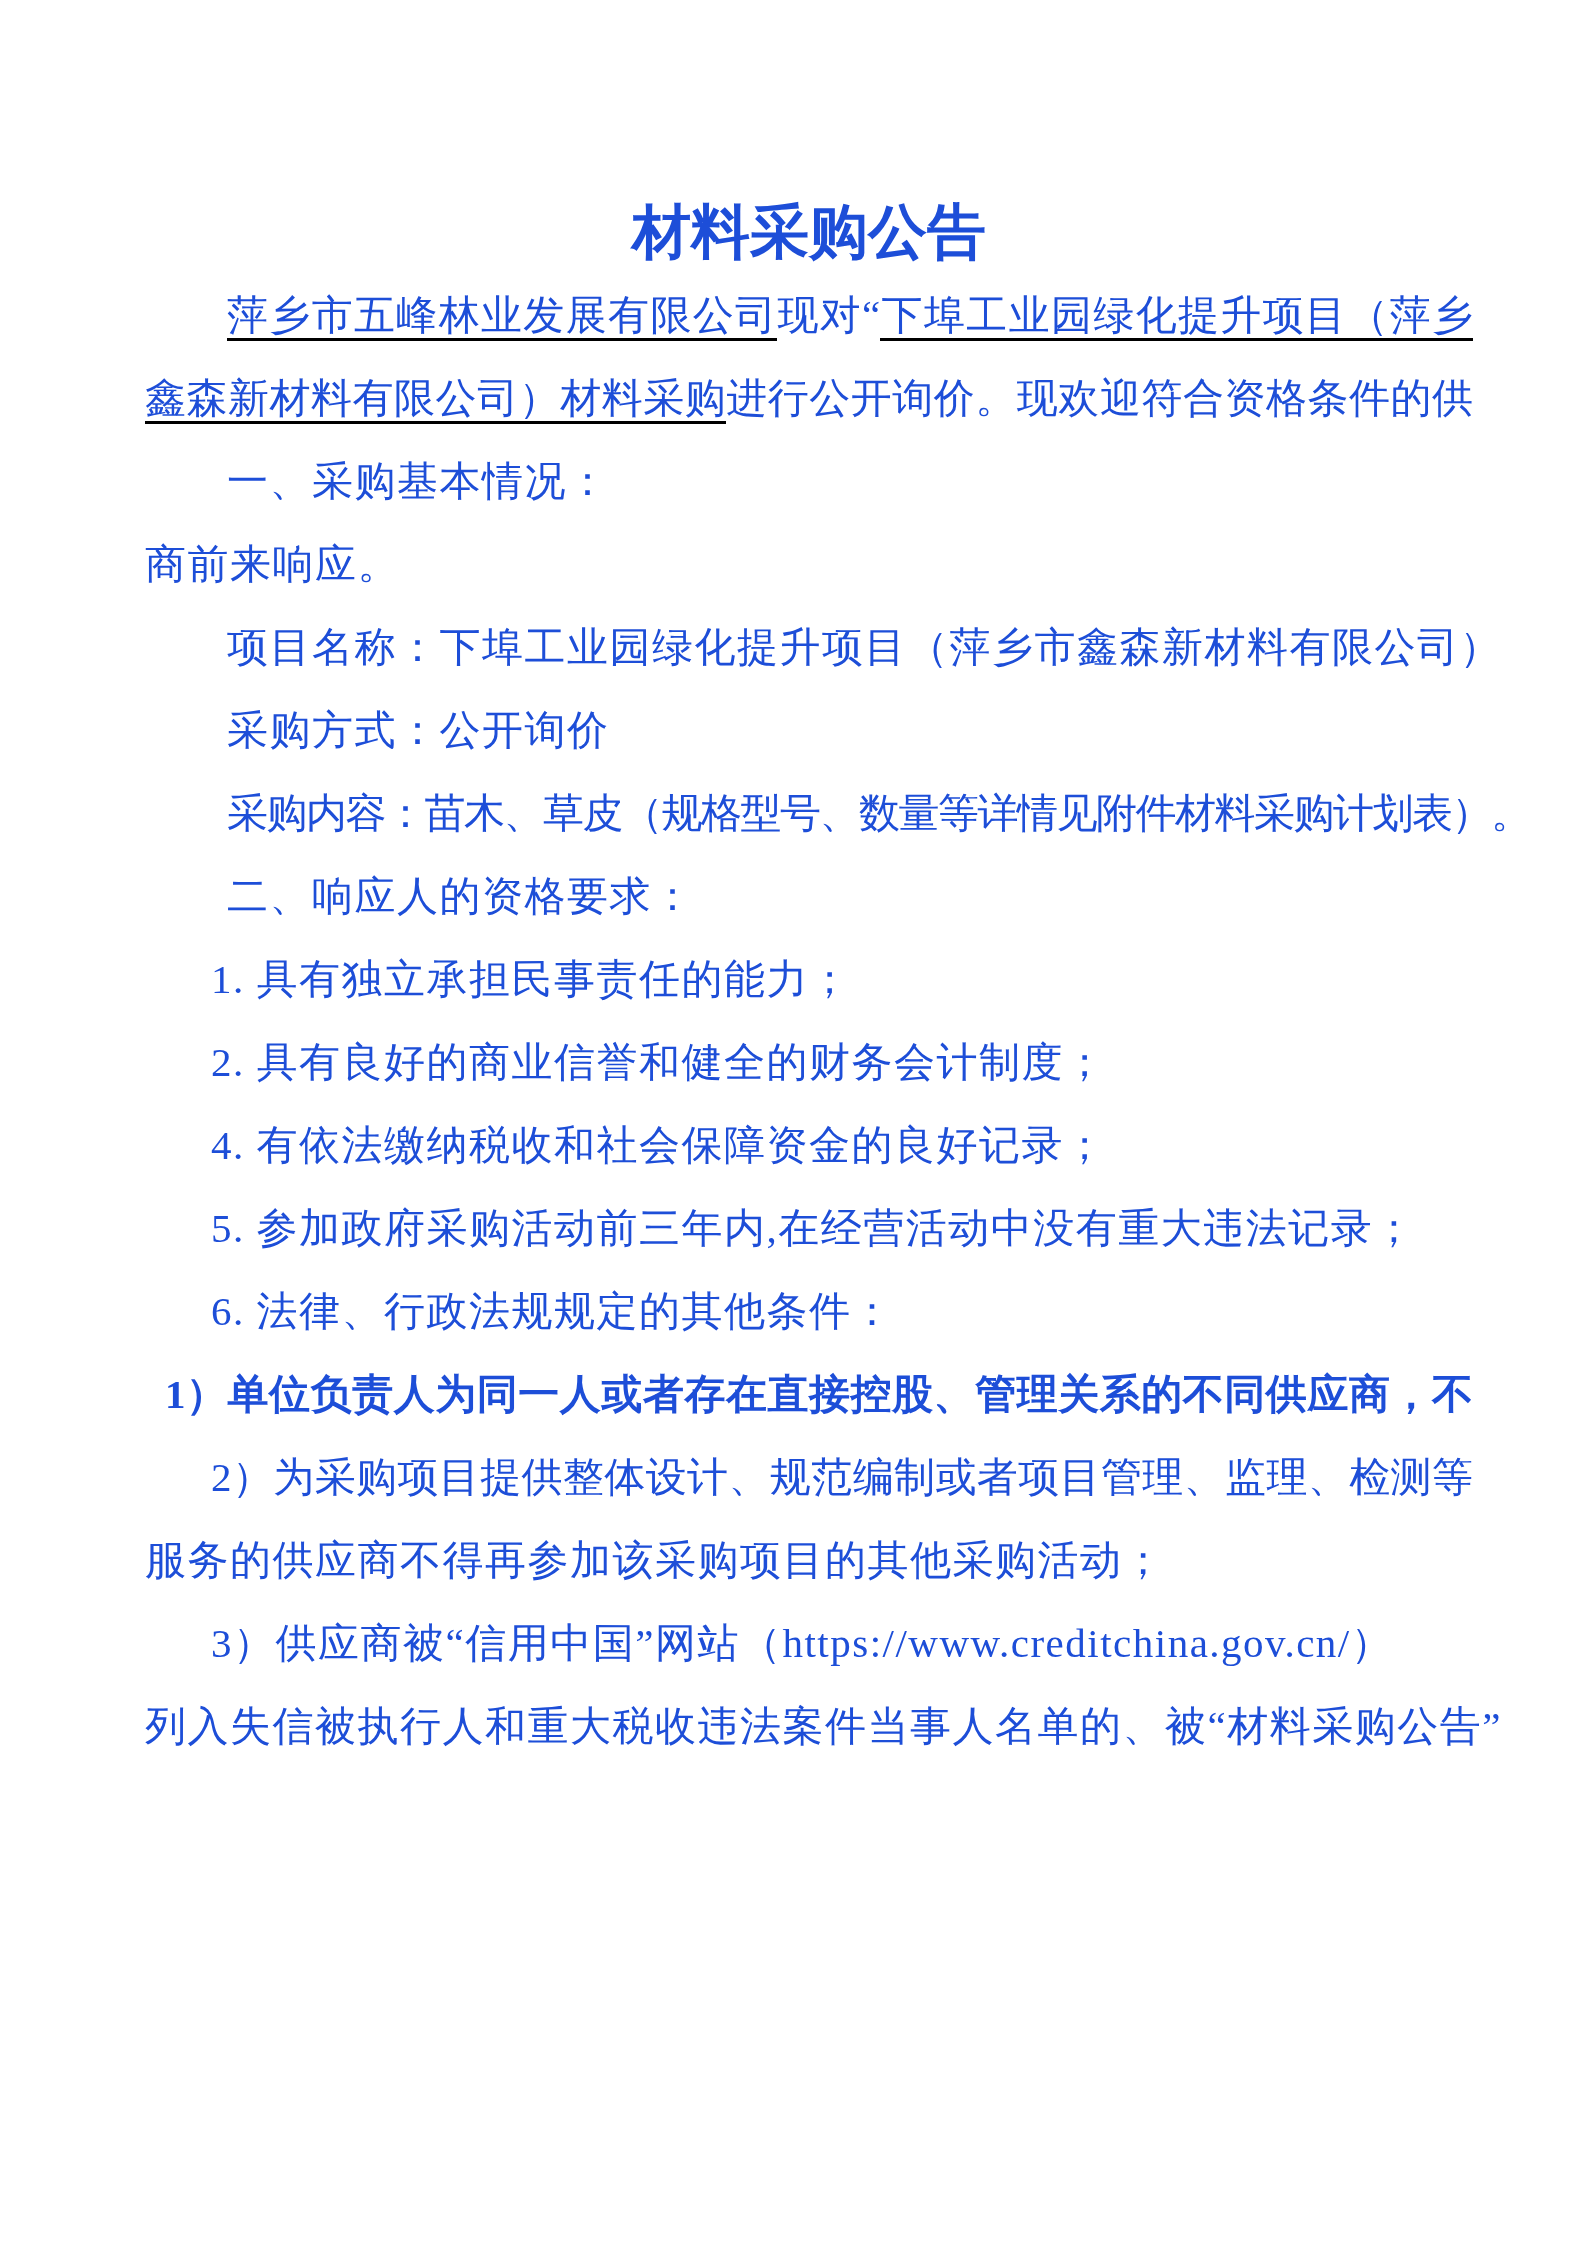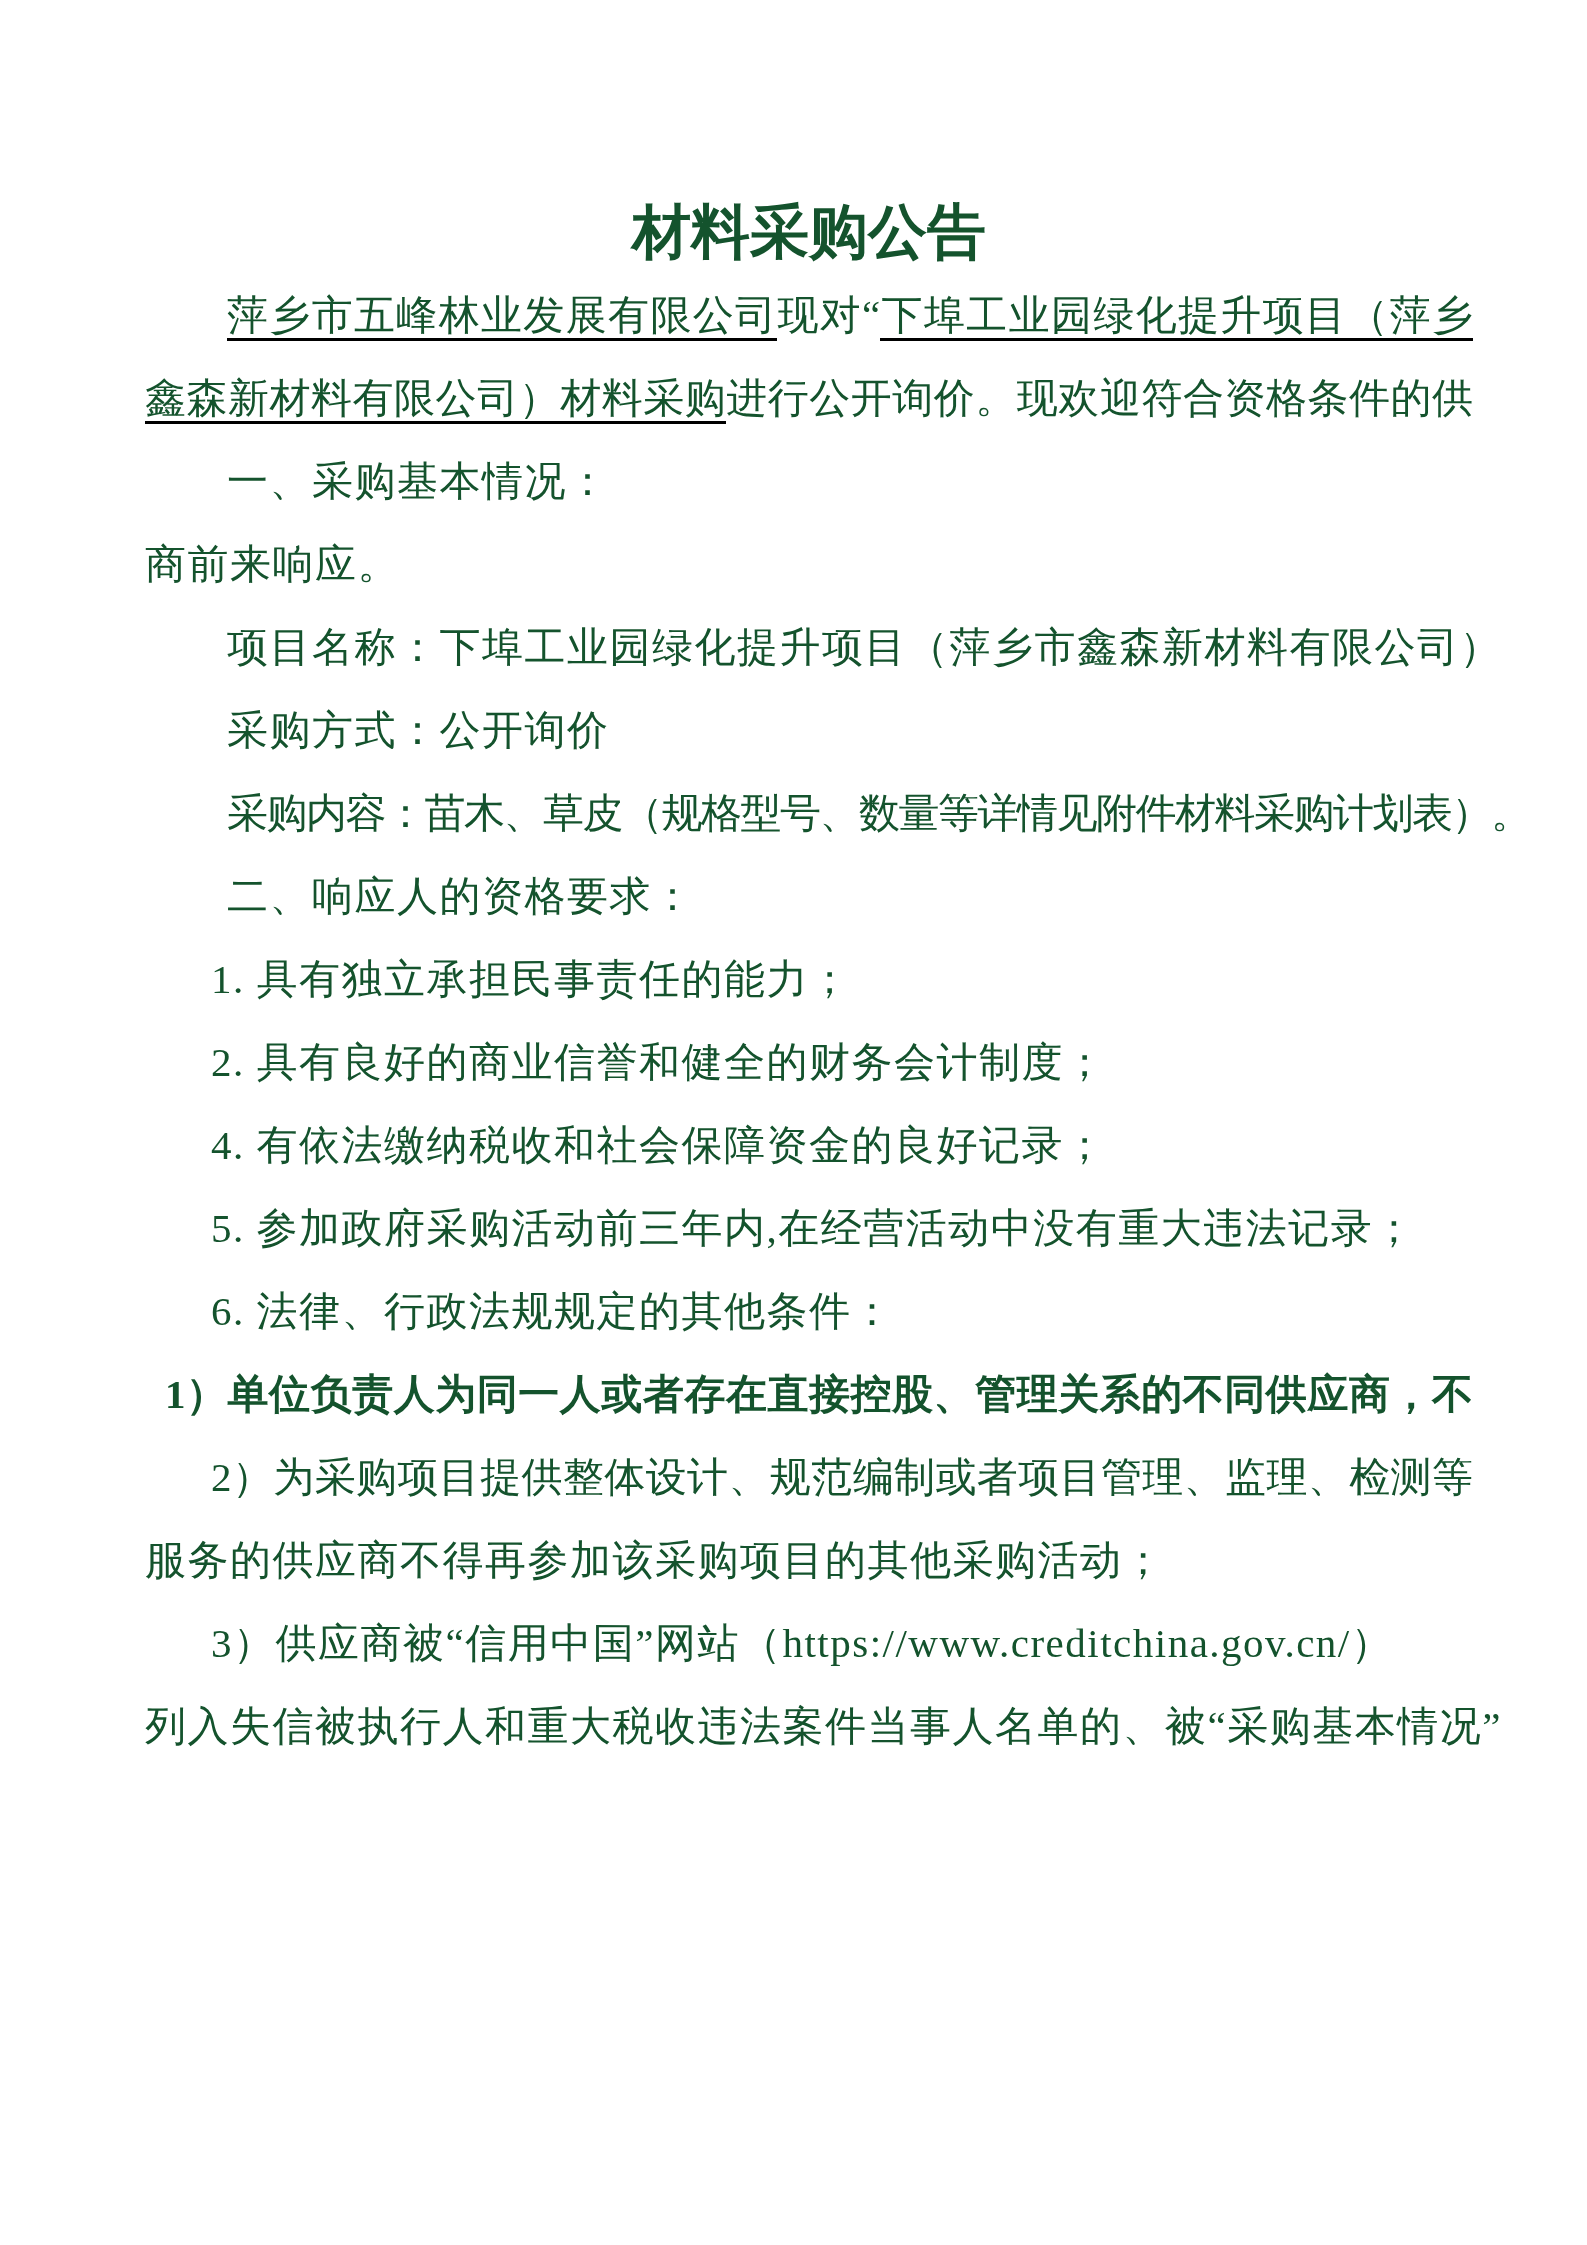--- a/index.html
+++ b/index.html
@@ -1,21 +1,21 @@
 <!DOCTYPE html>
 <html><head>
 <meta charset="utf-8">
 <style>
   html,body { margin:0; padding:0; background:#ffffff; }
   .page {
     position:relative;
     width:1587px;
     height:2245px;
     background:#ffffff;
-    color:#14532d;
+    color:#1d4ed8;
     font-family:"Liberation Serif","DejaVu Serif",serif;
     overflow:hidden;
   }
   .doc {
     position:absolute;
     left:145px;
     top:190px;
     width:1328px;
   }
   .title {
@@ -90,16 +90,16 @@
 
     <p class="line fill inda"><span>1）单位负责人为同一人或者存在直接控股、管理关系的不同供应商，不</span></p>
 
 
     <p class="line fill ind1"><span>2）为采购项目提供整体设计、规范编制或者项目管理、监理、检测等</span></p>
 
     <p class="line"><span>服务的供应商不得再参加该采购项目的其他采购活动；</span></p>
 
     <p class="line ind1"><span>3）供应商被“信用中国”网站（https://www.creditchina.gov.cn/）</span></p>
 
-    <p class="line"><span>列入失信被执行人和重大税收违法案件当事人名单的、被“采购基本情况”</span></p>
+    <p class="line"><span>列入失信被执行人和重大税收违法案件当事人名单的、被“材料采购公告”</span></p>
 
   </div>
 </div>
 
 </body></html>

